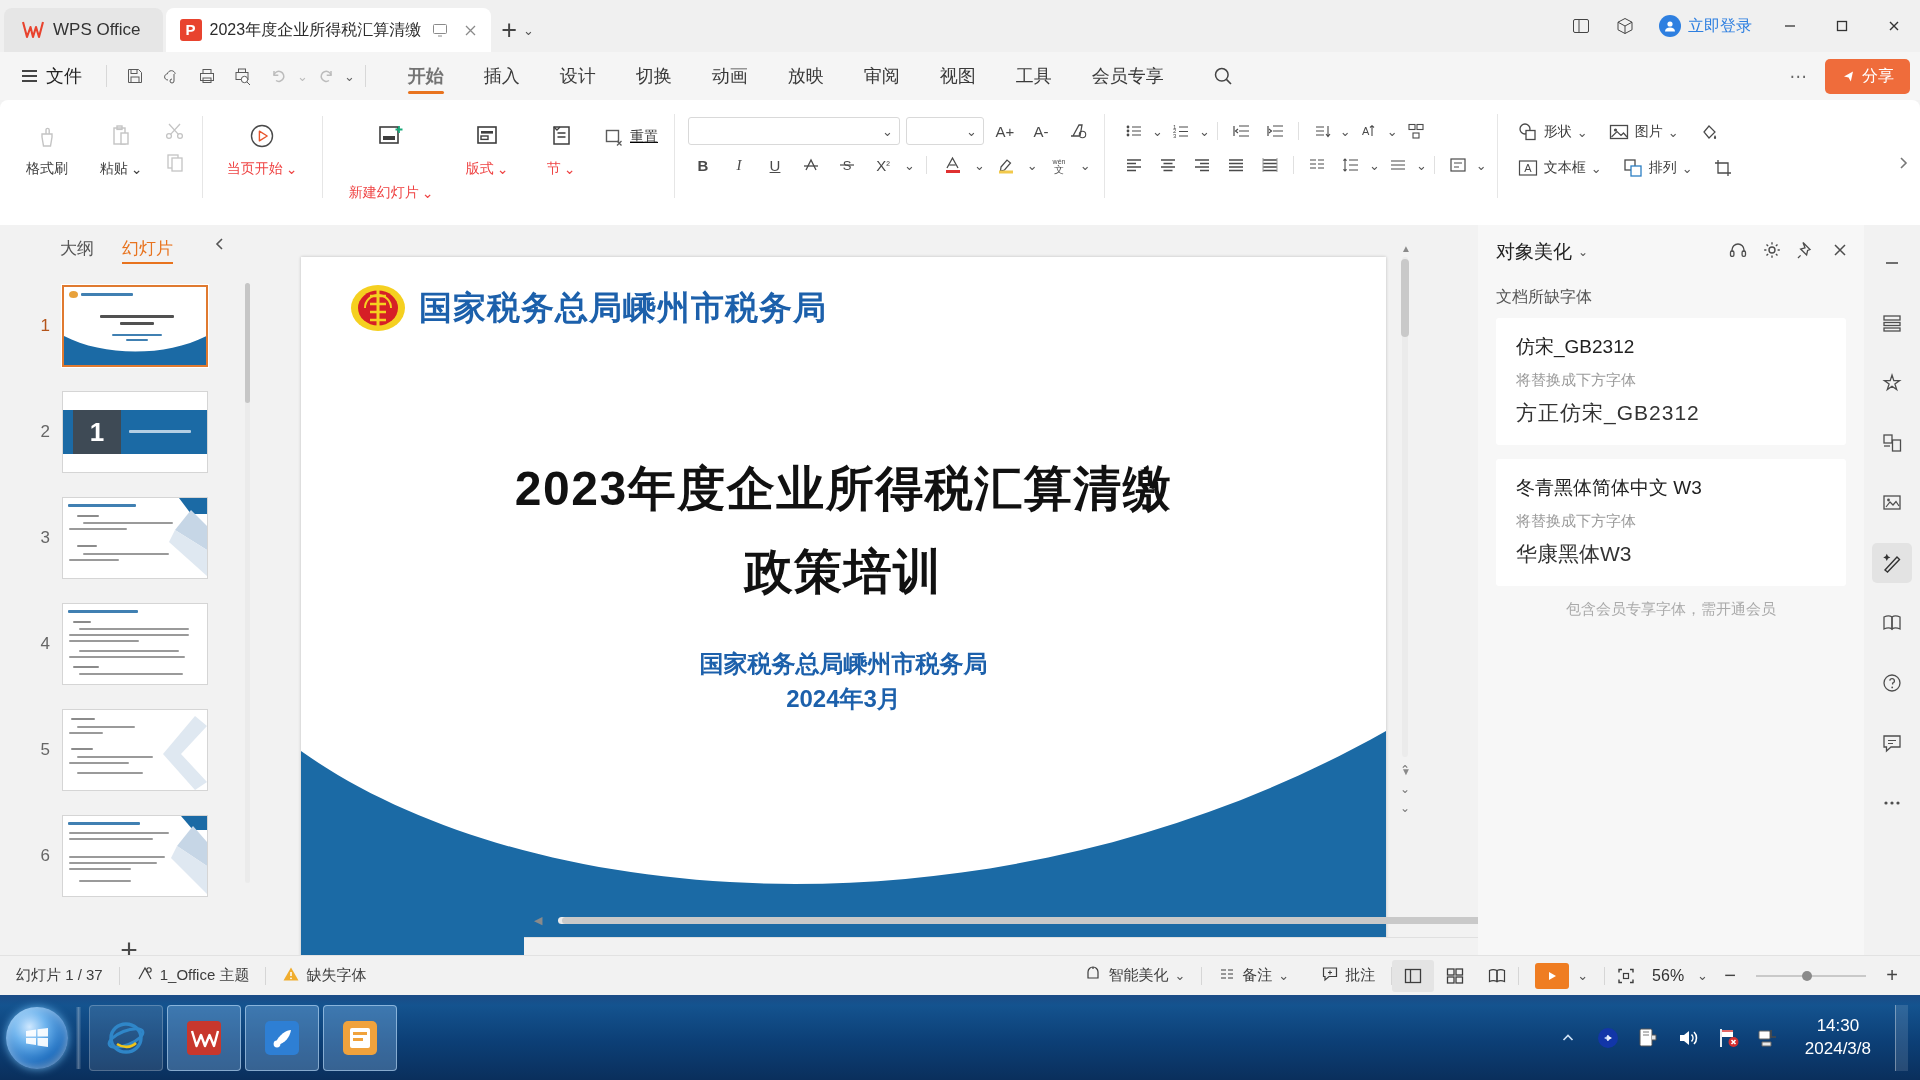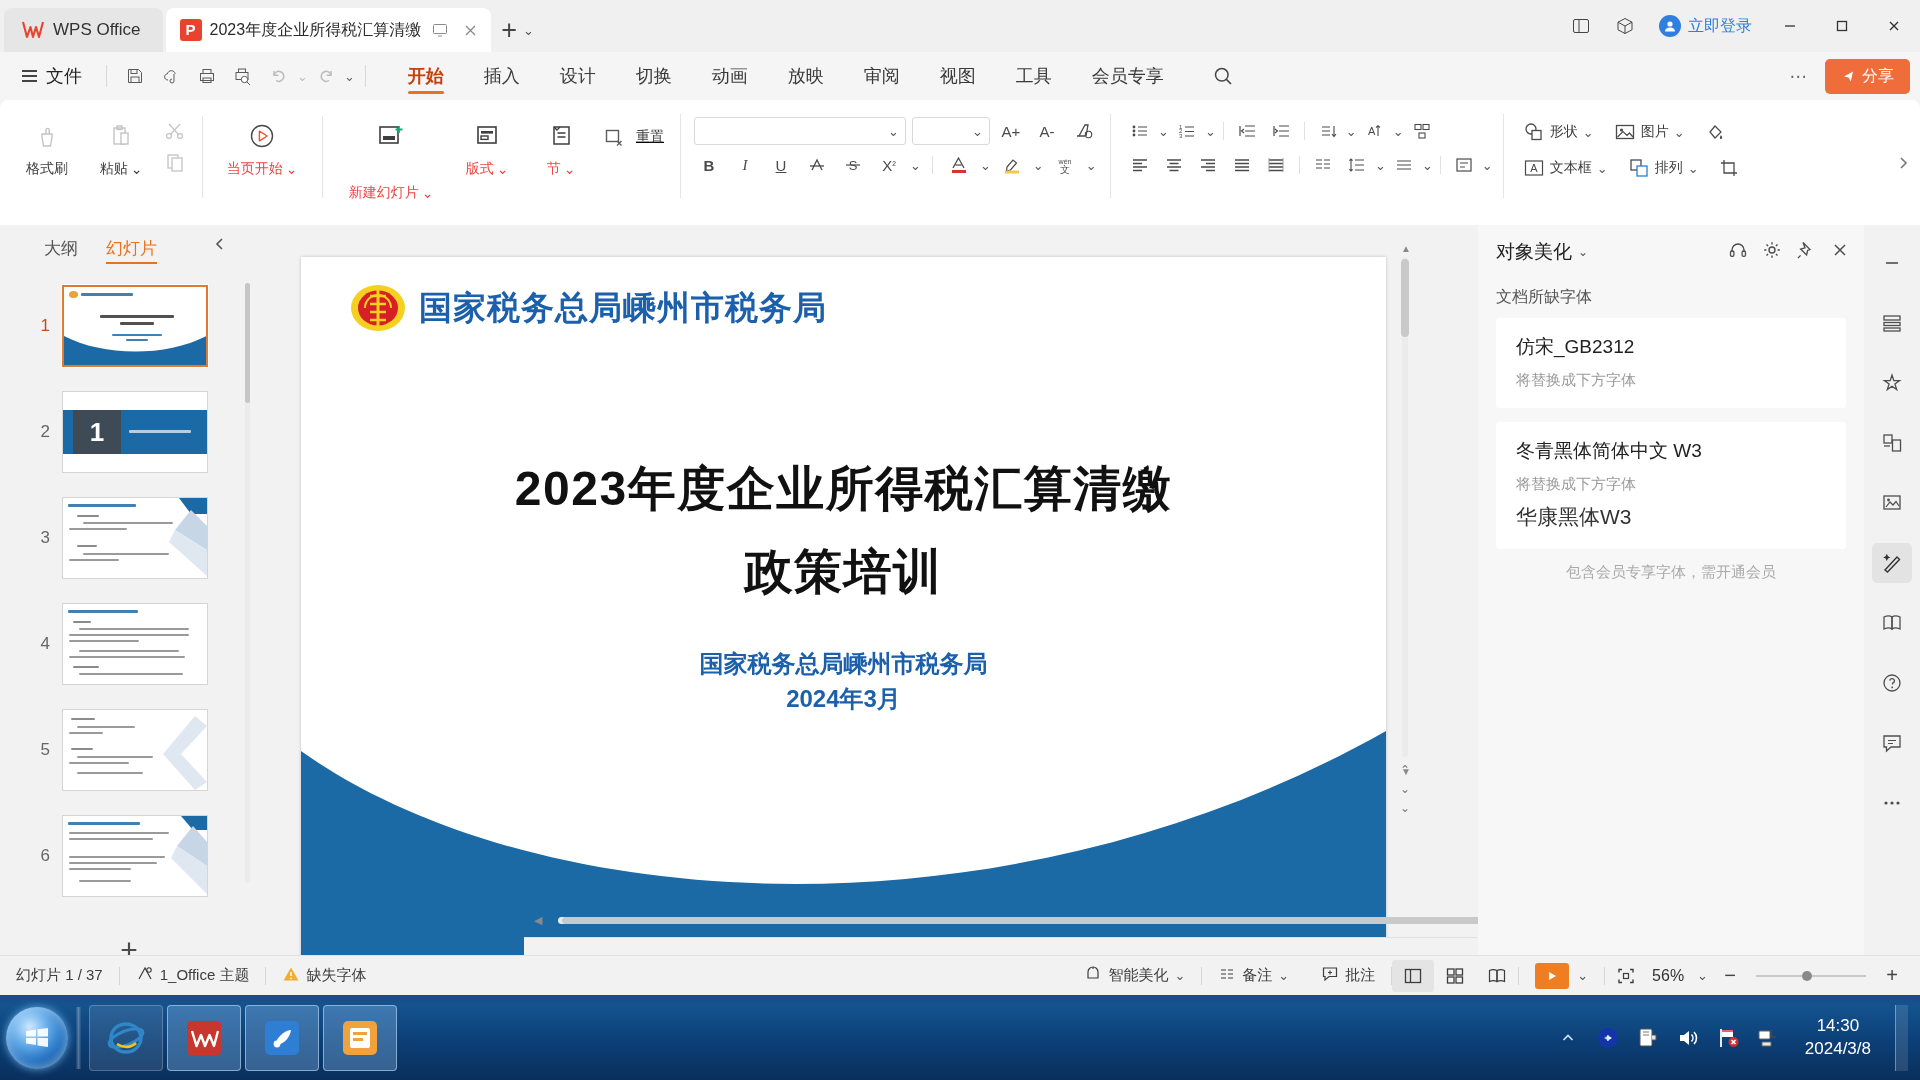--- a/index.html
+++ b/index.html
@@ -65,21 +65,21 @@
   .hamburger i { display:block; width: 15px; height: 1.7px; background: #444; }
   .menu-file-label { font-size: 18px; color: #222; }
   .vsep { width: 1px; height: 22px; background: #d8d8d8; margin: 0 10px; }
   .qa-icon { width: 36px; height: 36px; display:flex; align-items:center; justify-content:center; color:#5a5a5a; }
   .qa-icon.dim { color: #bcbcbc; }
   .tabs { display: flex; align-items: center; height: 48px; margin-left: 12px; }
   .tab {
     font-size: 18px; color: #3a3a3a; padding: 0 20px; height: 48px;
     display: flex; align-items: center; position: relative;
   }
-  .tab.active { color: #c2410c; font-weight: bold; }
+  .tab.active { color: #737373; font-weight: bold; }
   .tab.active::after {
     content: ''; position: absolute; bottom: 6px; left: 50%; transform: translateX(-50%);
     width: 36px; height: 3px; background: #e8731e; border-radius: 2px;
   }
   .menu-search { width: 46px; height: 46px; display:flex; align-items:center; justify-content:center; margin-left: 16px; color:#444; }
   .menubar-right { position: absolute; right: 10px; top: 0; height: 48px; display:flex; align-items:center; gap: 10px; }
   .dots-btn { width: 34px; height: 34px; border-radius: 50%; display:flex; align-items:center; justify-content:center; color:#666; font-size:17px; }
   .share-btn {
     display:flex;align-items:center;gap:6px;
     background: #ef6c3b; color:#fff; font-size: 16px;
@@ -96,21 +96,21 @@
   .rgroup + .rgroup::before {
     content:''; position:absolute; left:0; top: 8px; width: 1px; height: 82px; background: #e6e6e6;
   }
   .rbtn { display:flex; flex-direction: column; align-items:center; width: 74px; padding-top: 8px; }
   .rbtn.wide { width: 100px; }
   .rbtn.xwide { width: 118px; gap: 24px; }
   .rbtn .gl { height: 40px; display:flex; align-items:center; justify-content:center; color:#5b5b5b; }
   .rbtn .lb { font-size: 14px; color: #ef4444; margin-top: 4px; white-space: nowrap; display:flex; align-items:center; gap:3px;}
   .rbtn.dim .gl, .rbtn.dim .lb { color: #404040; }
   .rstack { display:flex; flex-direction: column; padding-top: 8px; gap: 2px;}
-  .rstack .row { display:flex; align-items:center; gap: 12px; height: 30px; padding: 0 6px; text-decoration: underline;}
+  .rstack .row { display:flex; align-items:center; gap: 6px; height: 30px; padding: 0 6px; text-decoration: underline;}
   .rstack .row .gl { color:#5b5b5b; display:flex; align-items:center; }
   .rstack .row .lb { font-size: 14px; color:#3c3c3c; white-space: nowrap; }
   .rstack .row.dim .gl, .rstack .row.dim .lb { color:#bdbdbd; }
 
   
   .fontgroup { display:flex; flex-direction:column; padding: 6px 12px 0 14px; position:relative; }
   .fontgroup::before { content:''; position:absolute; left:0; top: 6px; width:1px; height: 84px; background:#e6e6e6; }
   .fg-row { display:flex; align-items:center; gap: 6px; height: 34px; }
   .font-name-box, .font-size-box {
     height: 28px; border: 1px solid #d9d9d9; background:#fff; border-radius: 3px;
@@ -134,21 +134,21 @@
   .ribbon-expand {
     position:absolute; right: 4px; top: 48px; width: 26px; height: 30px;
     display:flex; align-items:center; justify-content:center; color:#777;
   }
 
   
   .workarea { position: absolute; top: 225px; left: 0; width: 1920px; height: 770px; background: #f2f2f2; }
 
   
   .slidepanel { position:absolute; left: 0; top: 0; width: 262px; height: 770px; background: #f2f2f2; }
-  .sp-tabs { display:flex; align-items:center; height: 46px; padding-left: 44px; gap: 28px; position: relative;}
+  .sp-tabs { display:flex; align-items:center; height: 46px; padding-left: 60px; gap: 28px; position: relative;}
   .sp-tab { font-size: 17px; color: #555; position: relative; height: 46px; display:flex; align-items:center;}
   .sp-tab.active { color:#e8731e; }
   .sp-tab.active::after { content:''; position:absolute; bottom: 7px; left: 0; right: 0; height: 2.5px; background:#e8731e; }
   .sp-collapse { position:absolute; right: 34px; top: 11px; color:#555; }
   .sp-list { position:absolute; top: 48px; left: 0; width: 258px; height: 660px; overflow: hidden; }
   .thumb-row { display:flex; align-items: center; gap: 12px; padding: 6px 0 6px 34px; height: 106px;}
   .thumb-num { width: 16px; text-align: right; font-size: 17px; color: #666; }
   .thumb-num.active { color: #b4541a; }
   .thumb {
     width: 146px; height: 82px; background: #fff; border: 1px solid #d5d5d5; position: relative; overflow: hidden;
@@ -990,20 +990,21 @@
                 <path d="M5 5 L15 15 M15 5 L5 15" stroke="#4d4d4d" stroke-width="1.5"></path>
               </svg>
           </span>
         </span>
       </div>
       <div class="rp-sub">文档所缺字体</div>
 
       <div class="font-card">
         <div class="fc-missing">仿宋_GB2312</div>
         <div class="fc-note">将替换成下方字体</div>
+        <div class="fc-replace">方正仿宋_GB2312</div>
       </div>
 
       <div class="font-card">
         <div class="fc-missing">冬青黑体简体中文 W3</div>
         <div class="fc-note">将替换成下方字体</div>
         <div class="fc-replace sans">华康黑体W3</div>
       </div>
 
       <div class="dl-note">包含会员专享字体，需开通会员</div>
     </div>

